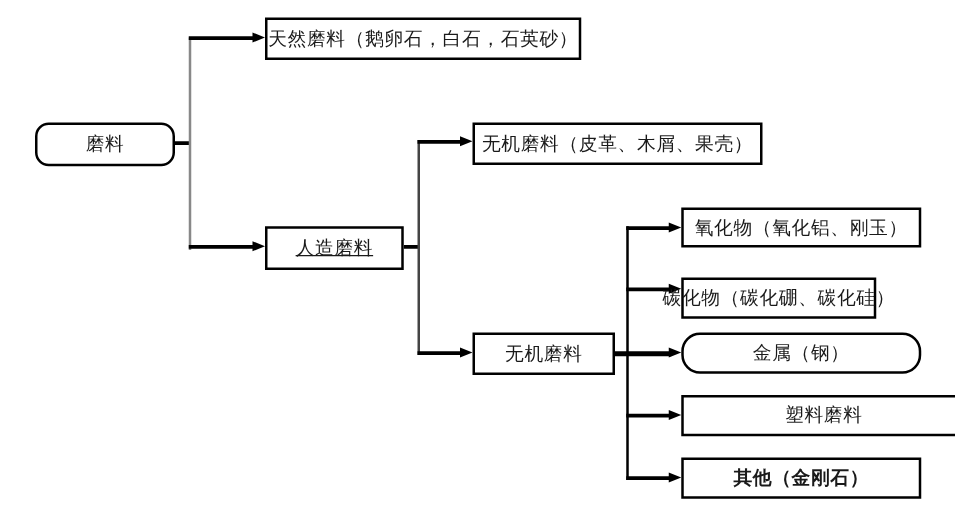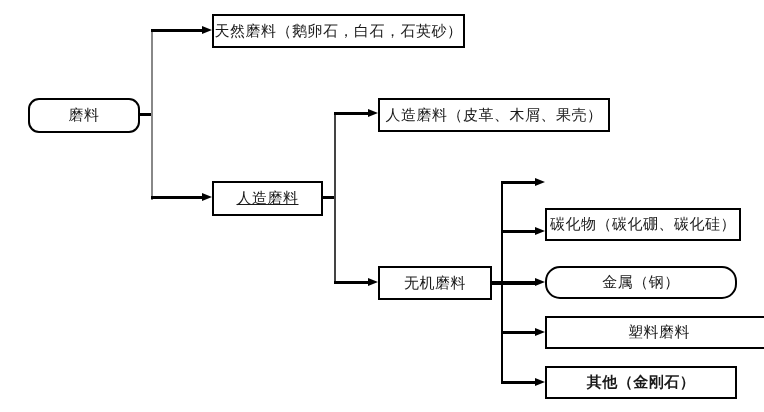--- a/index.html
+++ b/index.html
@@ -88,26 +88,27 @@
     <span class="shaft"></span>
     <span class="head"></span>
   </div>
 
   <div class="node" style="left:28px; top:98px; width:112px; height:35px;border-radius:11px;">磨料</div>
 
   <div class="node" style="left:212px; top:14px; width:253px; height:34px;">天然磨料（鹅卵石，白石，石英砂）</div>
 
   <div class="node" style="left:212px; top:181px; width:111px; height:35px;text-decoration:underline;">人造磨料</div>
 
-  <div class="node" style="left:378px; top:98px; width:232px; height:34px;">人造磨料（皮革、木屑、果壳）</div>
+  <div class="node" style="left:378px; top:98px; width:232px; height:34px;">无机磨料（皮革、木屑、果壳）</div>
 
   <div class="node" style="left:378px; top:266px; width:114px; height:34px;">无机磨料</div>
 
+  <div class="node" style="left:545px; top:166px; width:192px; height:32px;">氧化物（氧化铝、刚玉）</div>
 
-  <div class="node" style="left:545px; top:208px; width:196px; height:33px;font-family:Liberation Serif, serif;">碳化物（碳化硼、碳化硅）</div>
+  <div class="node" style="left:545px; top:222px; width:156px; height:33px;font-family:Liberation Serif, serif;">碳化物（碳化硼、碳化硅）</div>
 
   <div class="node" style="left:545px; top:266px; width:192px; height:33px;border-radius:15px;">金属（钢）</div>
 
   <div class="node" style="left:545px; top:316px; width:228px; height:33px;">塑料磨料</div>
 
   <div class="node" style="left:545px; top:366px; width:192px; height:33px;font-weight:bold;">其他（金刚石）</div>
 
 </div>
 
 </body></html>

